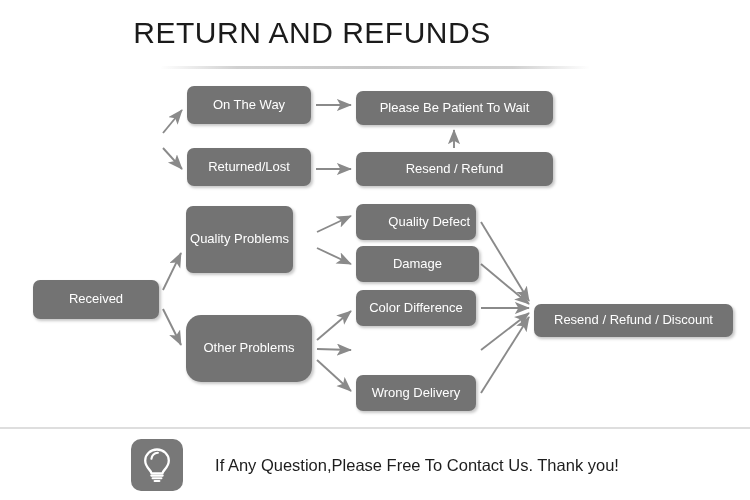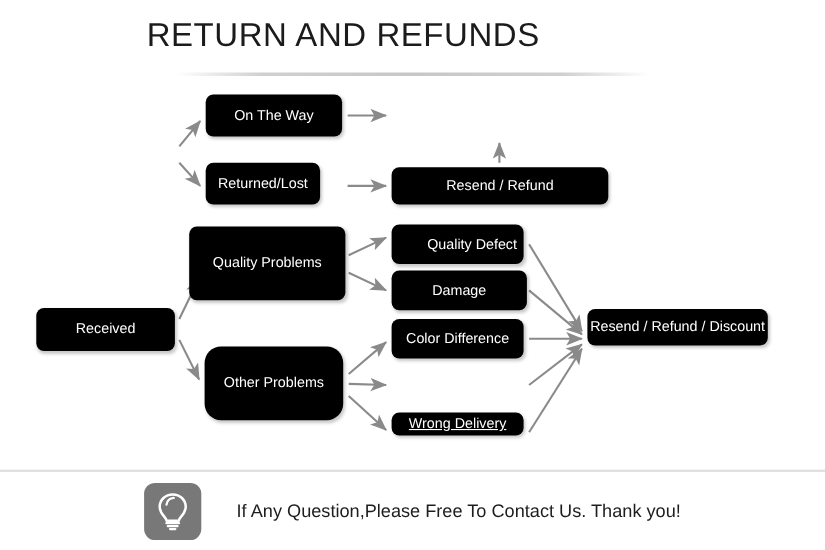--- a/index.html
+++ b/index.html
@@ -56,21 +56,21 @@
     left: 0;
     top: 0;
     width: 750px;
     height: 420px;
   }
 
   
   .node {
     position: absolute;
     box-sizing: border-box;
-    background: #000000;
+    background: #737373;
     border-radius: 7px;
     color: #ffffff;
     font-size: 13px;
     display: flex;
     align-items: center;
     justify-content: center;
     text-align: center;
     box-shadow: 1.5px 2px 3px rgba(0,0,0,0.22);
     padding: 0 6px;
     line-height: 1.15;
@@ -159,55 +159,58 @@
 
 
     <div class="node" style="left:33px;  top:280px; width:126px; height:39px;">
       <span>Received</span>
     </div>
 
     <div class="node" style="left:187px; top:86px;  width:124px; height:38px;">
       <span>On The Way</span>
     </div>
 
-    <div class="node" style="left:187px; top:148px; width:104px; height:38px;">
+    <div class="node" style="left:187px; top:148px; width:124px; height:38px;">
       <span>Returned/Lost</span>
     </div>
 
-    <div class="node" style="left:172px; top:206px; width:142px; height:67px;justify-content:center;">
+    <div class="node" style="left:186px; top:206px; width:107px; height:67px;justify-content:center;">
       <span>Quality Problems</span>
     </div>
 
     <div class="node" style="left:186px; top:315px; width:126px; height:67px;border-radius:15px;">
       <span>Other Problems</span>
     </div>
 
+    <div class="node" style="left:356px; top:91px;  width:197px; height:34px;">
+      <span>Please Be Patient To Wait</span>
+    </div>
 
     <div class="node" style="left:356px; top:152px; width:197px; height:34px;">
       <span>Resend / Refund</span>
     </div>
 
     <div class="node" style="left:356px; top:204px; width:120px; height:36px;justify-content:flex-end;">
       <span>Quality Defect</span>
     </div>
 
     <div class="node" style="left:356px; top:246px; width:123px; height:36px;">
       <span>Damage</span>
     </div>
 
     <div class="node" style="left:356px; top:290px; width:120px; height:36px;">
       <span>Color Difference</span>
     </div>
 
 
-    <div class="node" style="left:356px; top:375px; width:120px; height:21px;text-decoration:underline;">
+    <div class="node" style="left:356px; top:375px; width:120px; height:36px;">
       <span>Wrong Delivery</span>
     </div>
 
-    <div class="node" style="left:534px; top:281px; width:164px; height:33px;">
+    <div class="node" style="left:534px; top:304px; width:199px; height:33px;">
       <span>Resend / Refund / Discount</span>
     </div>
 
   </div>
 
   <div class="footer-divider"></div>
 
   <div class="footer">
     <div class="bulb-badge">
       <svg width="34" height="38" viewBox="0 0 34 38" xmlns="http://www.w3.org/2000/svg">

